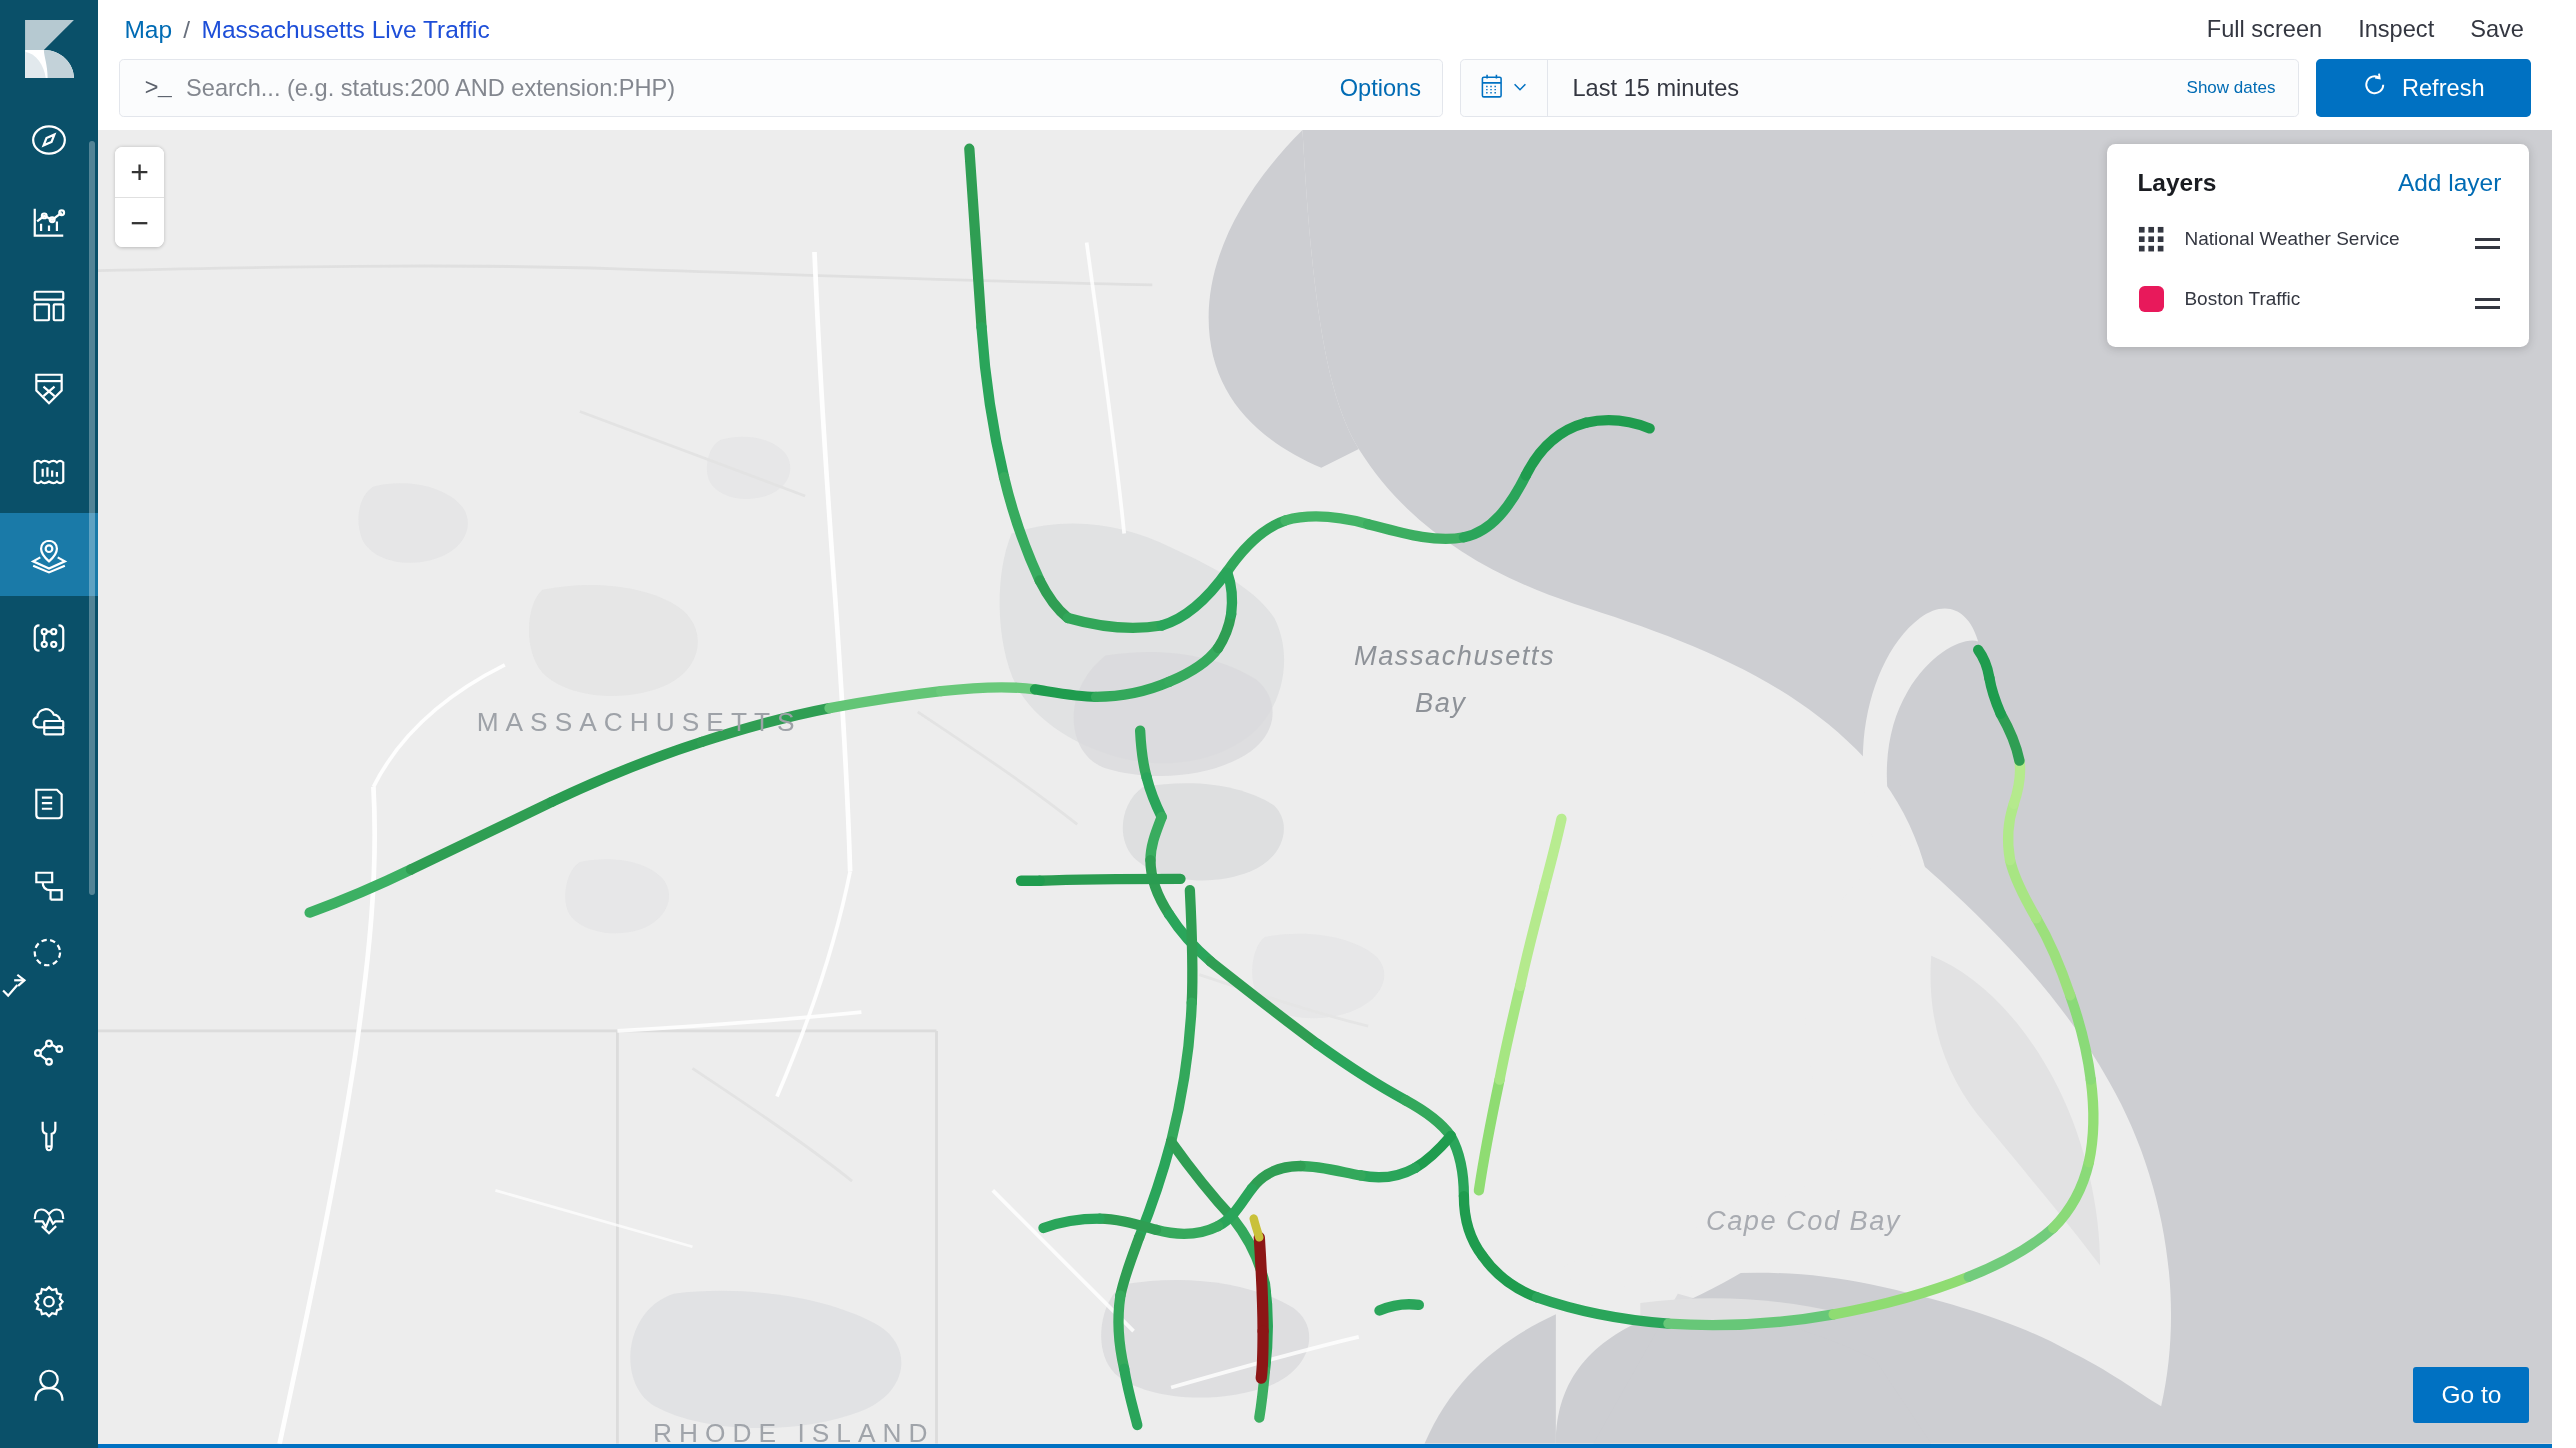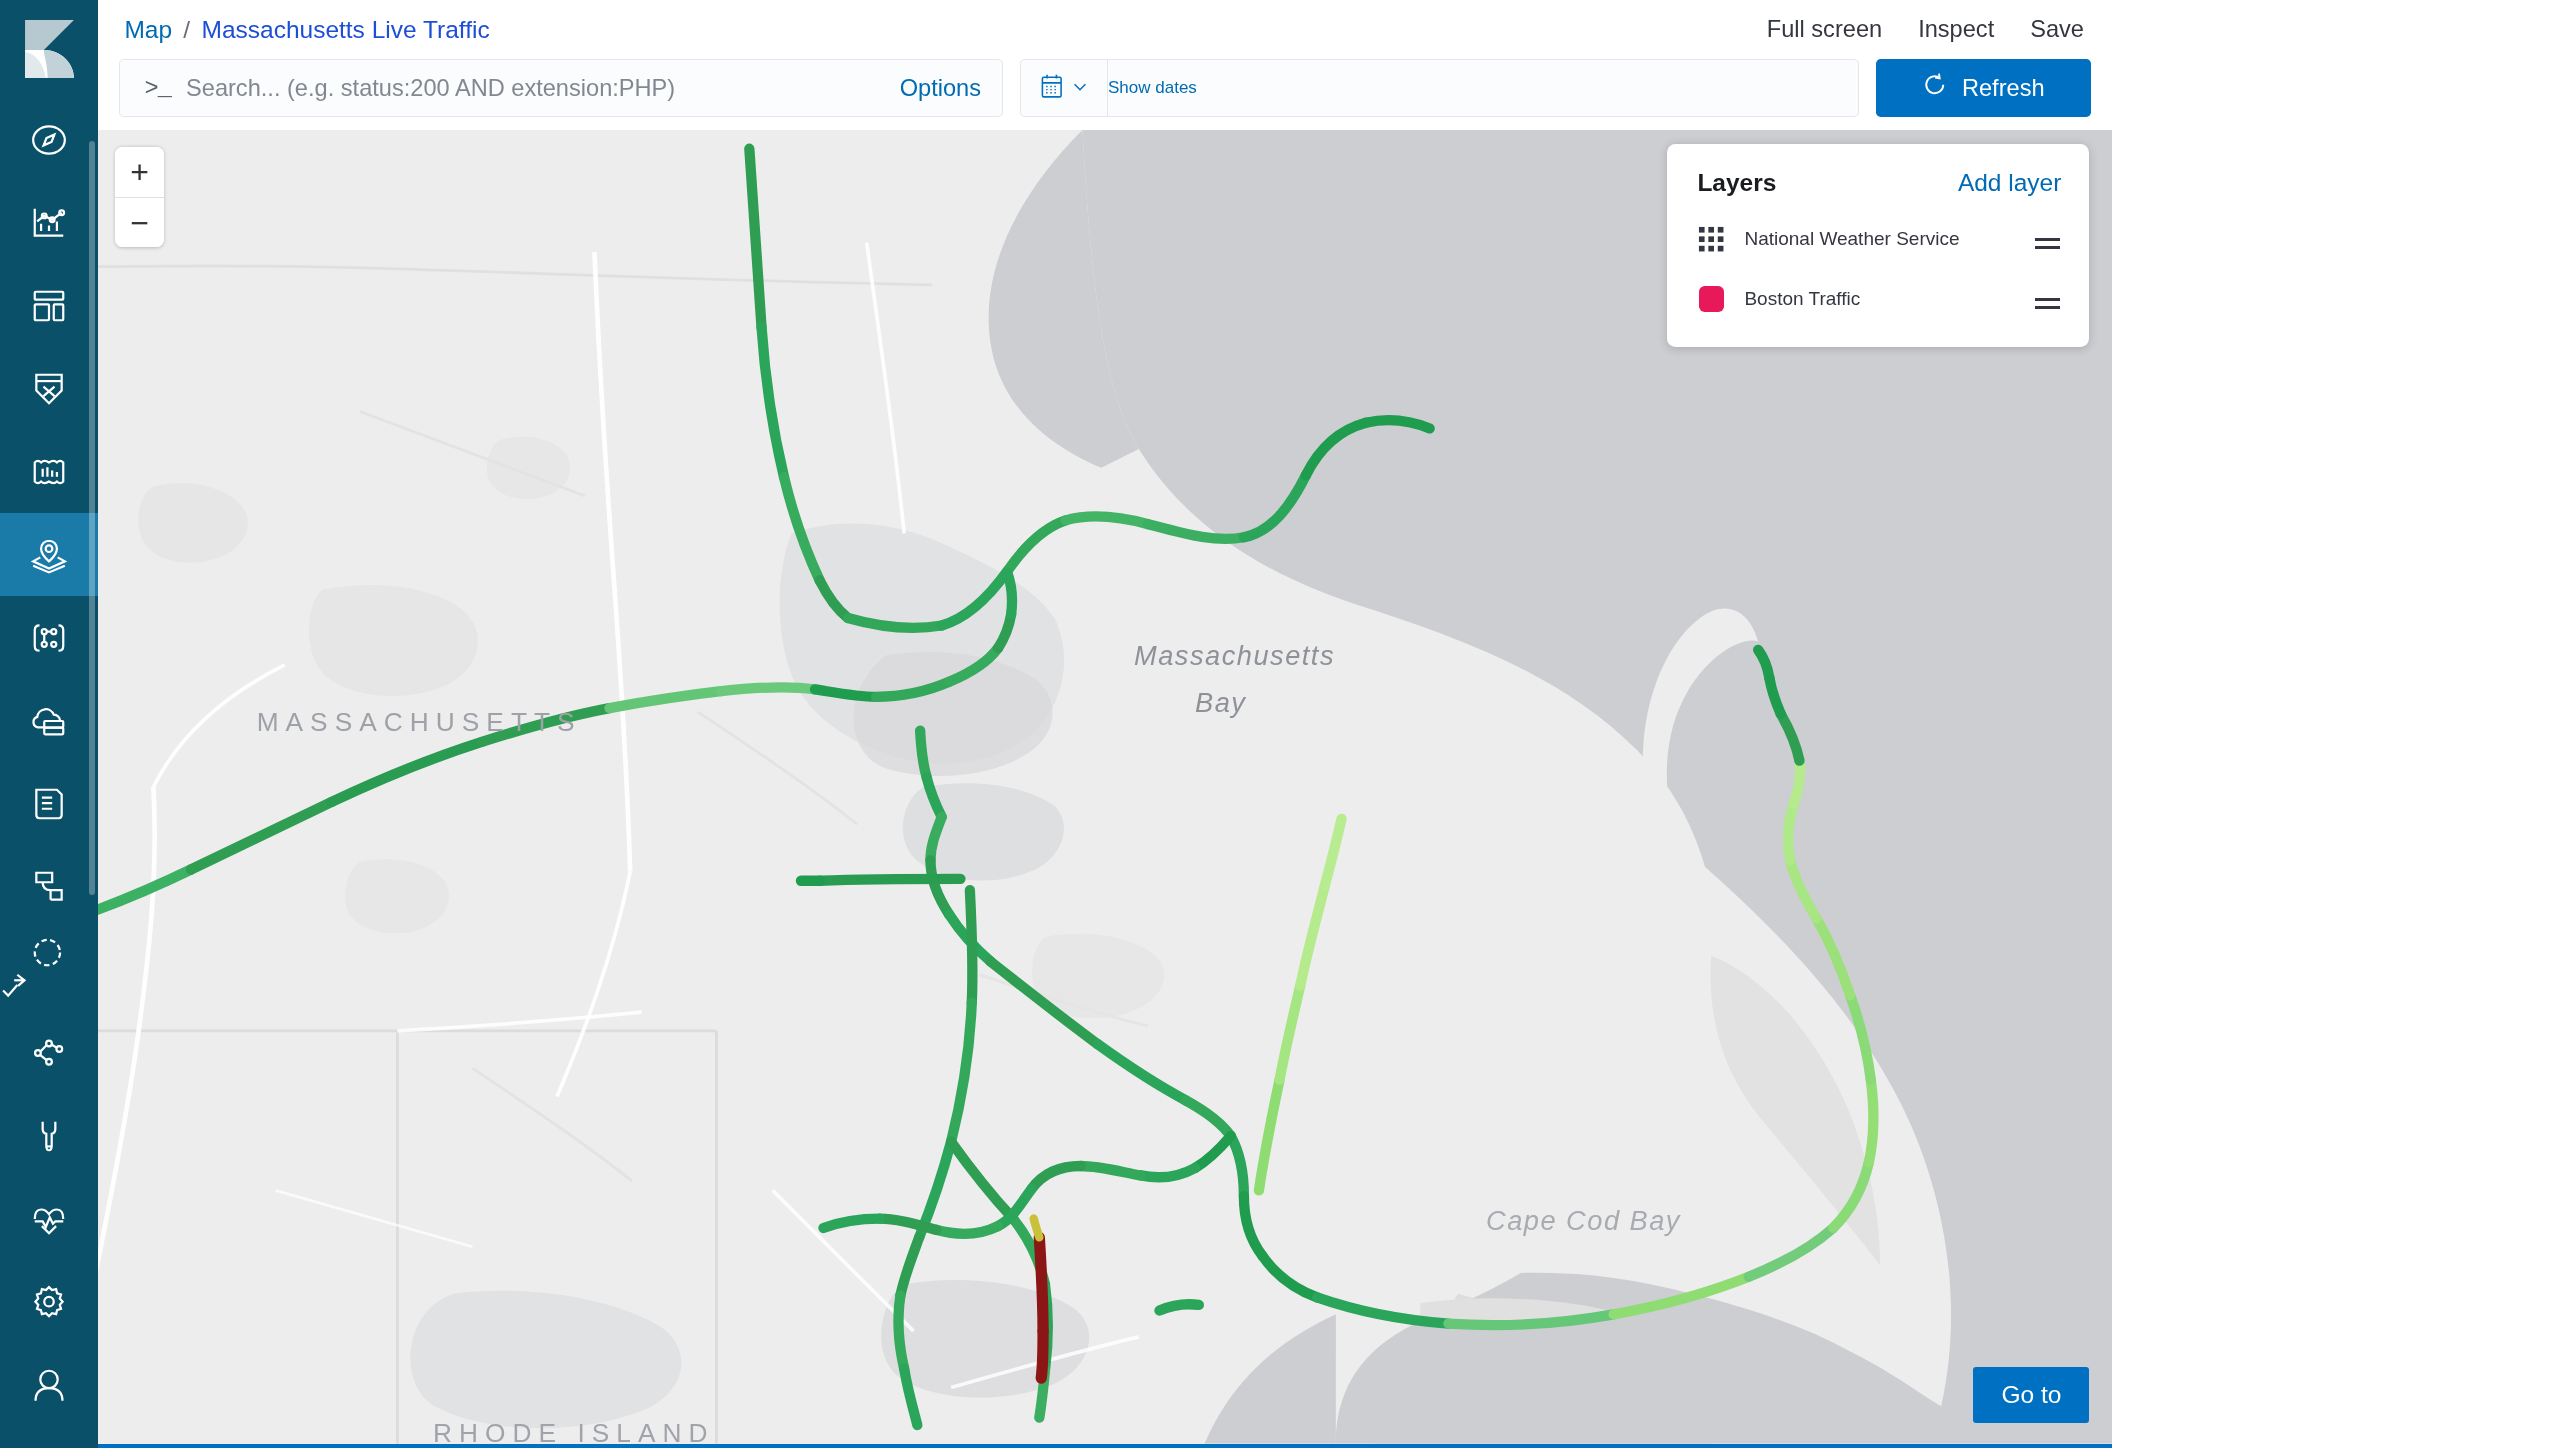--- a/index.html
+++ b/index.html
@@ -2,21 +2,21 @@
 <html style="font-size:15px"><head>
 <meta charset="utf-8">
 <style>
   * { box-sizing: border-box; margin: 0; padding: 0; }
   html, body {
     width: 2576px; height: 1448px;
     overflow: hidden;
     font-family: "Liberation Sans", sans-serif;
     background: #ffffff;
   }
-  #app { position: relative; width: 2112px; height: 1448px; display: flex; }
+  #app { position: relative; width: 2552px; height: 1448px; display: flex; }
 
   
   .nav {
     width: 98px; height: 1448px;
     background: #0a5069;
     display: flex; flex-direction: column; align-items: center;
     flex: 0 0 98px;
     position: relative;
     overflow: hidden;
   }
@@ -390,20 +390,21 @@
               <path d="M3 9.5 H21 M7.5 1.6 V5.4 M16.5 1.6 V5.4"></path>
               <path d="M6.6 13 H8 M10.6 13 H12 M14.6 13 H16 M6.6 16 H8 M10.6 16 H12 M14.6 16 H16 M6.6 19 H8 M10.6 19 H12 M14.6 19 H16" stroke-width="1.3"></path>
             </svg>
           </span>
           <span>
             <svg width="18" height="18" viewBox="0 0 20 20" fill="none" stroke="#0071c2" stroke-width="1.7">
               <path d="M4 7 L10 13 L16 7"></path>
             </svg>
           </span>
         </div>
+        <div class="dp-value">Last 15 minutes</div>
         <div class="dp-showdates">Show dates</div>
       </div>
 
       <button class="refresh-btn">
         <span>
           <svg width="25.5" height="25.5" viewBox="0 0 24 24" fill="none" stroke="#fff" stroke-width="1.8">
             <path d="M20 12 A8 8 0 1 1 16.4 5.3"></path>
             <path d="M16 1.6 L16.6 6 L12.4 5.2"></path>
           </svg>
         </span>

